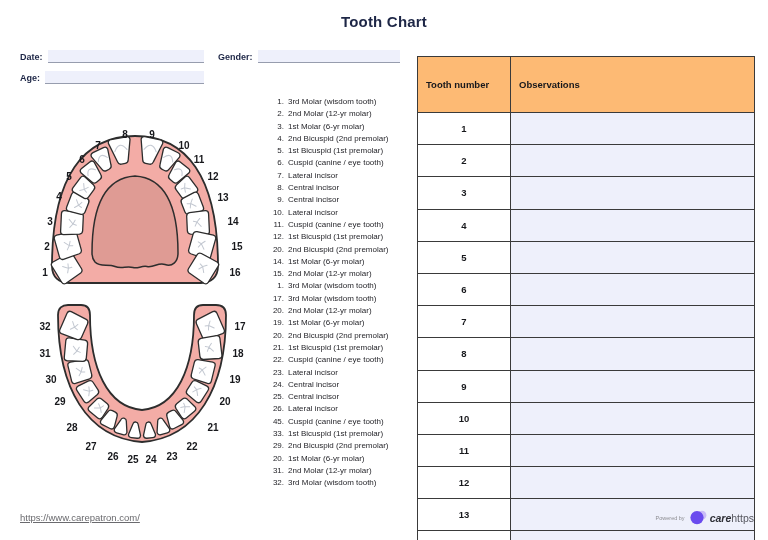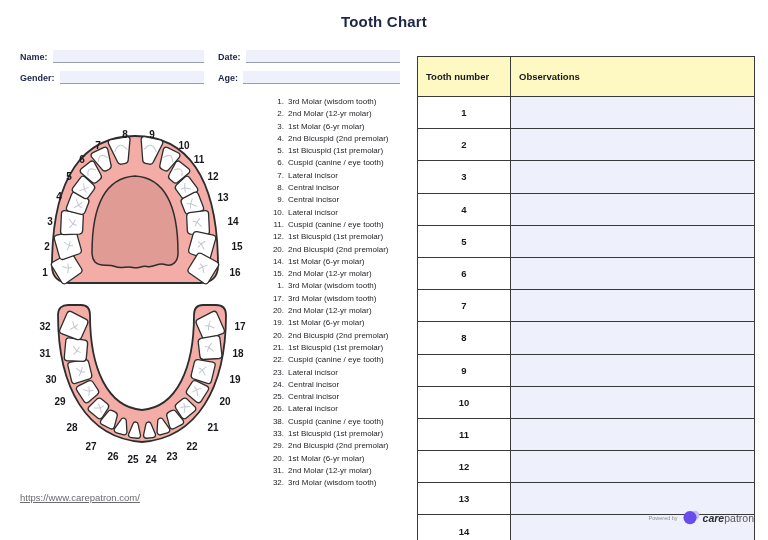--- a/index.html
+++ b/index.html
@@ -21,48 +21,44 @@
   
   .tooth-list{position:absolute;left:264px;top:96px;width:152px;font-size:8px;
               color:#26262b;}
   .tl-item{display:flex;line-height:12.3px;}
   .tl-num{width:20px;text-align:right;margin-right:4px;flex:none;}
   
   .obs-table{position:absolute;left:417px;top:56px;width:338px;
              border-collapse:collapse;font-size:9.5px;color:#17181c;
              table-layout:fixed;}
   .obs-table th,.obs-table td{border:1px solid #3a3a3a;}
-  .obs-table th{height:23px;text-align:left;padding:8px 8px;background:#fef9c3;
+  .obs-table th{height:23px;text-align:left;padding:16px 8px;background:#fdba74;
                 font-weight:bold;font-size:9.5px;}
   .obs-table th.h-num{width:76px;}
   .obs-table td{height:29.2px;}
   .cell-num{text-align:center;font-weight:bold;background:#fff;}
   .cell-obs{background:var(--cell,#eef0fb);}
   
-  .footer-url{position:absolute;left:20px;top:492px;font-size:9.5px;color:#6a6a6e;
+  .footer-url{position:absolute;left:20px;top:512px;font-size:9.5px;color:#6a6a6e;
               text-decoration:underline;cursor:pointer;}
   .brand{position:absolute;right:14px;top:510px;display:flex;align-items:center;}
   .powered{font-size:5.5px;color:#8d8d92;margin-right:5px;}
   .brand-text{font-size:10.5px;color:#55565e;}
   .brand-text b{color:#2e2f36;font-style:italic;}
   .logo{margin-right:3px;display:block;}
 </style>
 </head>
 <body>
 
 <div class="page">
 
   <div class="title">Tooth Chart</div>
 
   <div class="fields" id="fields">
       <div class="field">
-        <span class="flabel">Name:</span>
-        <div class="finput"></div>
-      </div>
-      <div class="field">
         <span class="flabel">Date:</span>
         <div class="finput"></div>
       </div>
       <div class="field">
         <span class="flabel">Gender:</span>
         <div class="finput"></div>
       </div>
       <div class="field">
         <span class="flabel">Age:</span>
         <div class="finput"></div>
@@ -328,21 +324,21 @@
       </div>
       <div class="tl-item">
         <span class="tl-num">25.</span>
         <span>Central incisor</span>
       </div>
       <div class="tl-item">
         <span class="tl-num">26.</span>
         <span>Lateral incisor</span>
       </div>
       <div class="tl-item">
-        <span class="tl-num">38.</span>
+        <span class="tl-num">45.</span>
         <span>Cuspid (canine / eye tooth)</span>
       </div>
       <div class="tl-item">
         <span class="tl-num">33.</span>
         <span>1st Bicuspid (1st premolar)</span>
       </div>
       <div class="tl-item">
         <span class="tl-num">29.</span>
         <span>2nd Bicuspid (2nd premolar)</span>
       </div>
@@ -428,16 +424,16 @@
   </table>
 
   <a class="footer-url">https://www.carepatron.com/</a>
 
   <div class="brand">
     <span class="powered">Powered by</span>
     <svg class="logo" width="17" height="15" viewBox="0 0 17 15">
       <circle cx="12" cy="5.2" r="4.4" fill="#c9bcf7"></circle>
       <circle cx="7" cy="7.6" r="6.6" fill="#6a4bee"></circle>
     </svg>
-    <span class="brand-text"><b>care</b><span>patron</span></span>
+    <span class="brand-text"><b>care</b><span>https</span></span>
   </div>
 
 </div>
 
 </body></html>

